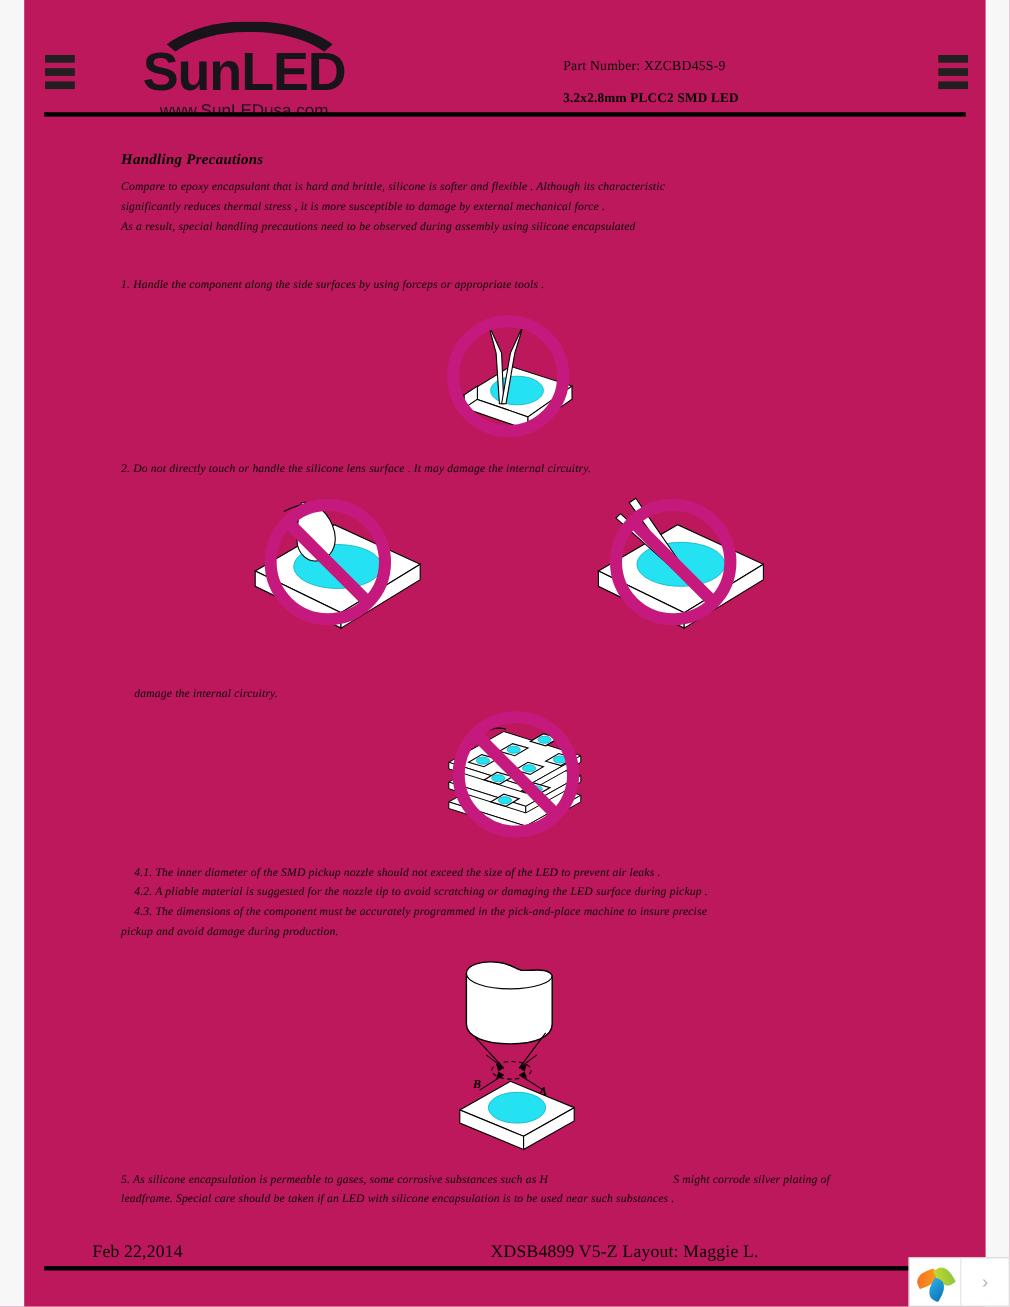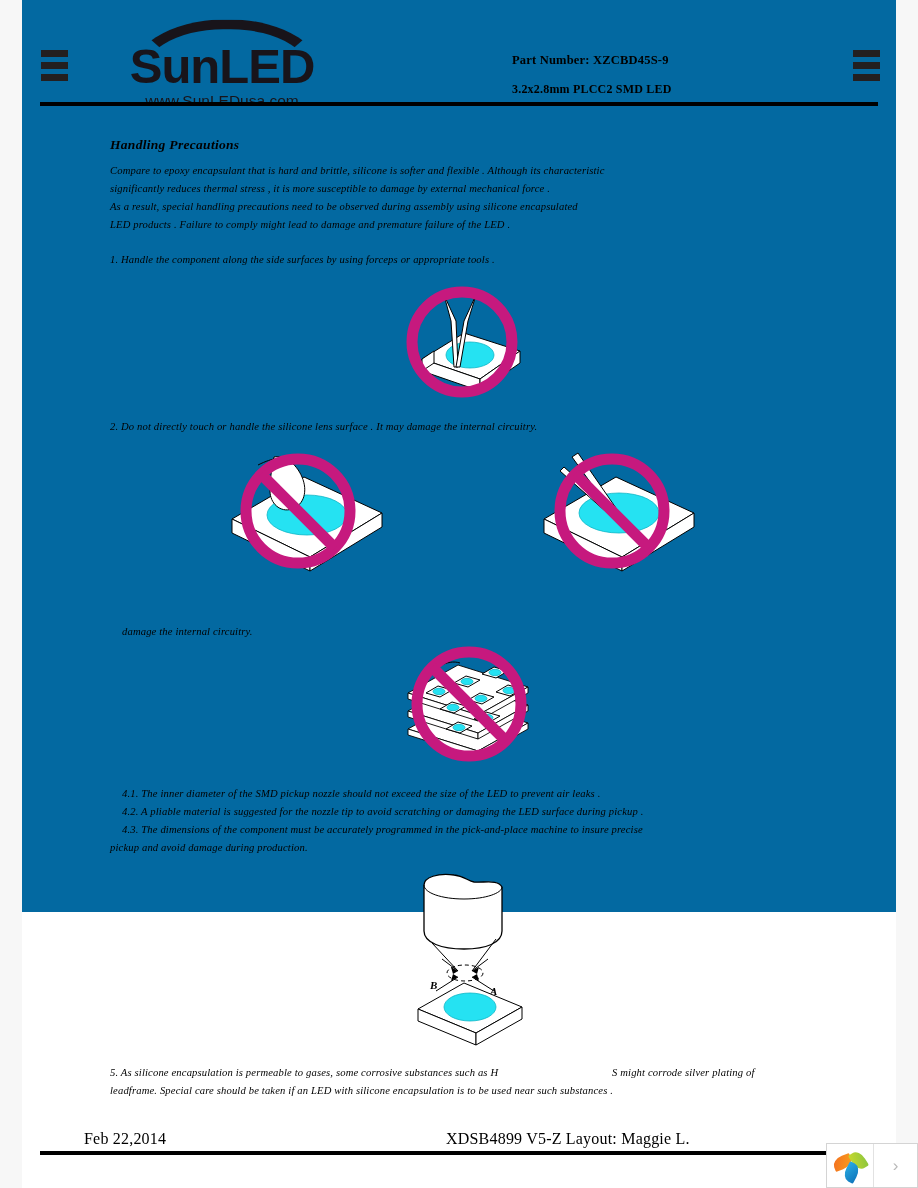--- a/index.html
+++ b/index.html
@@ -13,22 +13,22 @@
     position: relative;
     font-family: "Liberation Serif", serif;
     color: #000000;
     overflow: hidden;
   }
 
   
   #page {
     position: absolute;
     left: 0; top: 0;
-    width: 918px; height: 912px;
-    background: #0369a1;
+    width: 918px; height: 1188px;
+    background: #be185d;
   }
   .edge-band {
     position: absolute;
     top: 0;
     width: 22px;
     height: 1188px;
     background: #f7f7f7;
   }
   .edge-left  { left: 0; }
   .edge-right { right: 0; }
@@ -112,21 +112,21 @@
   }
 
   #header-meta {
     position: absolute;
     left: 512px;
     top: 53px;
     width: 340px;
   }
   .hdr-part {
     font-family: "Liberation Serif", serif;
-    font-weight: bold;
+    font-weight: normal;
     font-size: 12.5px;
     letter-spacing: 0.2px;
     white-space: nowrap;
   }
   .hdr-desc {
     margin-top: 14px;
     font-family: "Liberation Serif", serif;
     font-size: 12px;
     letter-spacing: 0.2px;
     white-space: nowrap;
@@ -267,21 +267,20 @@
 
   <div class="rule" id="rule-top"></div>
 
   <div id="content">
 
     <div class="doc-heading">Handling Precautions</div>
 
     <div class="para" style="top:179px">significantly reduces thermal stress , it is more susceptible to damage by external mechanical force .</div>
     <div class="para" style="top:161px">Compare to epoxy encapsulant that is hard and brittle, silicone is softer and flexible . Although its characteristic</div>
     <div class="para" style="top:197px">As a result, special handling precautions need to be observed during assembly using silicone encapsulated</div>
-    <div class="para" style="top:215px">LED products . Failure to comply might lead to damage and premature failure of the LED .</div>
 
     <div class="para" style="top:250px">1. Handle the component along the side surfaces by using forceps or appropriate tools .</div>
 
     <div class="fig" style="left:398px; top:286px;">
       <svg width="135" height="112" viewBox="0 0 135 112">
 
         <g>
           <polygon class="pkg-body" points="24,72 66,46 122,64 82,92"></polygon>
           <polygon class="pkg-body" points="24,72 24,84 82,104 82,92"></polygon>
           <polygon class="pkg-body" points="82,92 122,64 122,76 82,104"></polygon>

